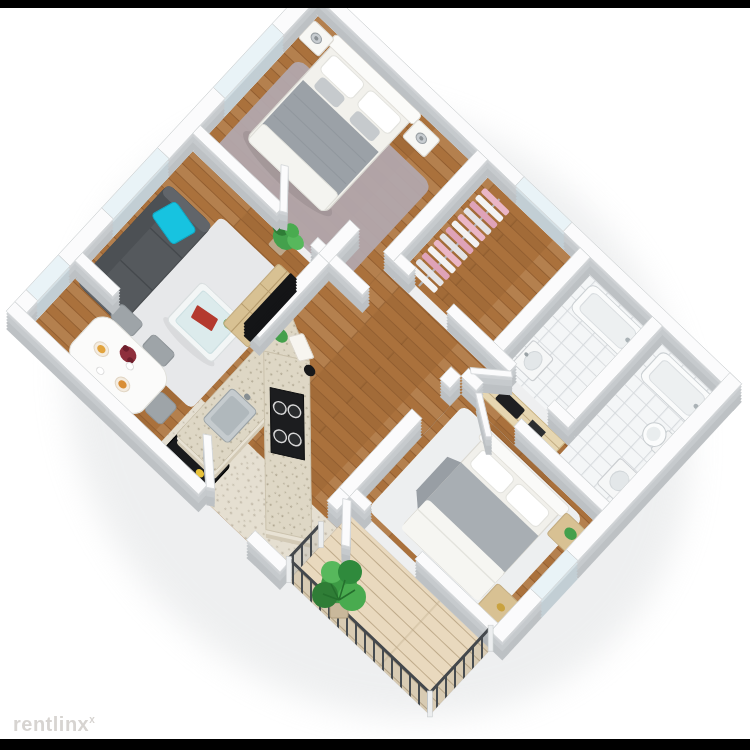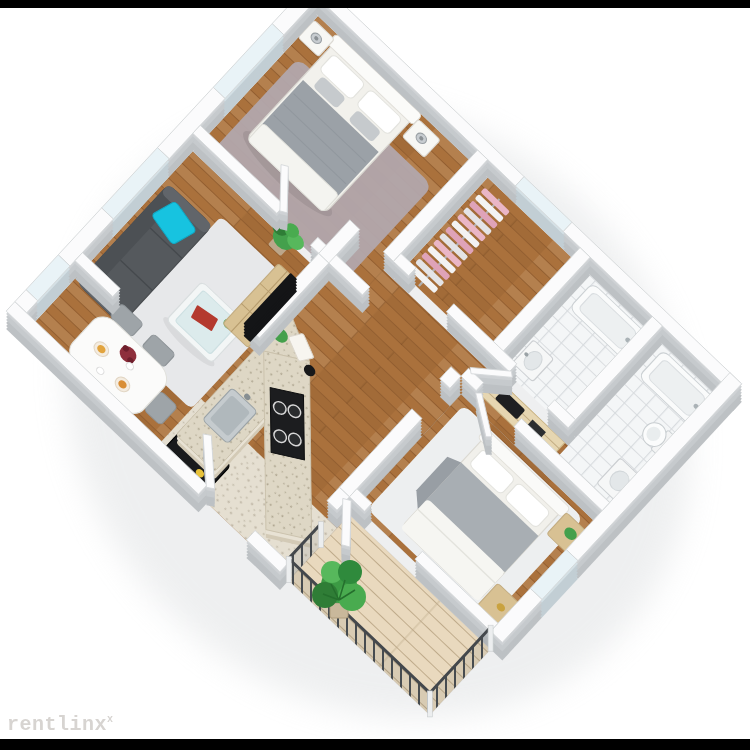--- a/index.html
+++ b/index.html
@@ -1,22 +1,22 @@
 <!DOCTYPE html>
 <html style="--background: #ffffff; --barBlack: #000000; --watermark: #d7d4d1; --wallTop: #fbfbfc; --wallFace: #bdc1c4; --glassTop: #e9f3f7; --glassFace: #c2ced4; --wood: #aa713c; --deck: #e9d9be; --tile: #f4f6f7; --tileLine: #d8dcdf; --entryTile: #e5dfd1; --counter: #ded7c5; --cabinet: #e8e2d4; --sofa: #55595d; --pillowAccent: #17c3e0; --bedBlanket: #9ba1a7; --rugLiving: #e7e8ea; --rugMaster: #b2a7ac; --rugBed2: #edeff0; --woodFurn: #d8c193; --chairGray: #9ea4a8; --tv: #141517; --clothesPink: #eab6c6; --plantGreen: #44a04c; --plantDark: #2f7d36; --railing: #44484c; --matBlack: #191a1c; --bowlGreen: #3aa64a; --flowerRed: #8e2f3c; --bookRed: #b43a2e; --shadow: #c3c7ca;"><head>
 <meta charset="utf-8">
 <style>
   html,body{margin:0;padding:0;background:var(--background,#fff);width:750px;height:750px;overflow:hidden;
     font-family:"Liberation Sans", sans-serif;position:relative;}
   .stage{position:absolute;inset:0;}
   .bar{position:absolute;left:0;width:750px;background:var(--barBlack,#000);}
   .bar-top{top:0;height:8px;}
   .bar-bottom{bottom:0;height:11px;}
-  .watermark{position:absolute;left:7px;bottom:14px;color:var(--watermark,#d7d4d1);
-    font-size:20px;font-weight:600;letter-spacing:.5px;user-select:none;font-family:Liberation Mono, monospace;}
+  .watermark{position:absolute;left:13px;bottom:14px;color:var(--watermark,#d7d4d1);
+    font-size:20px;font-weight:600;letter-spacing:.5px;user-select:none;}
   .watermark sup{font-size:10px;font-weight:700;}
   svg{display:block;}
   .w{fill:var(--wf,#ccc);}
   .g{fill:var(--gf,#dde);}
   .ct{fill:var(--cf,#ddd);}
   .tvb{fill:var(--tv,#111);}
   .floorstroke{stroke:rgba(0,0,0,0.05);stroke-width:1;}
 </style>
 </head>
 <body>

